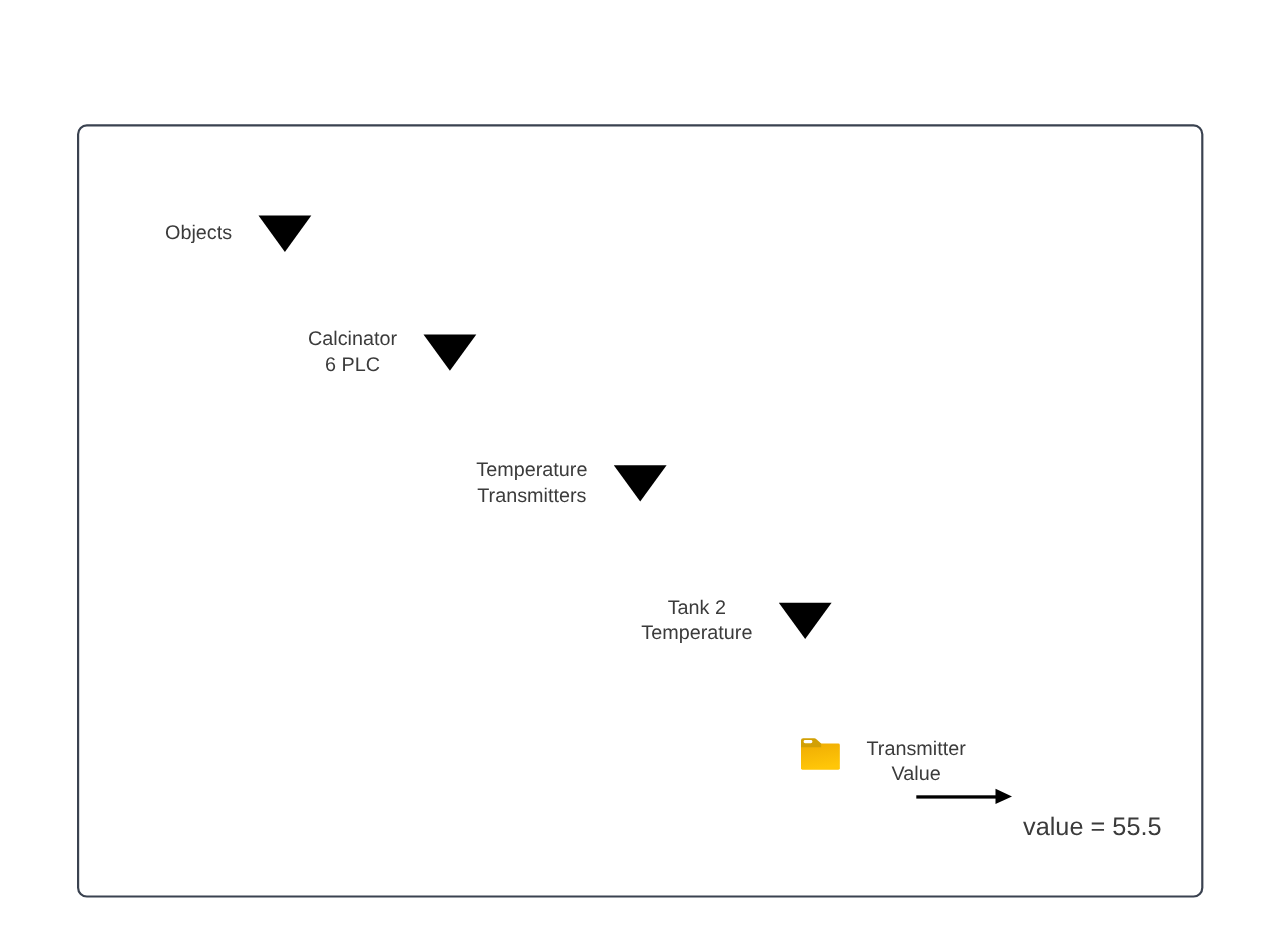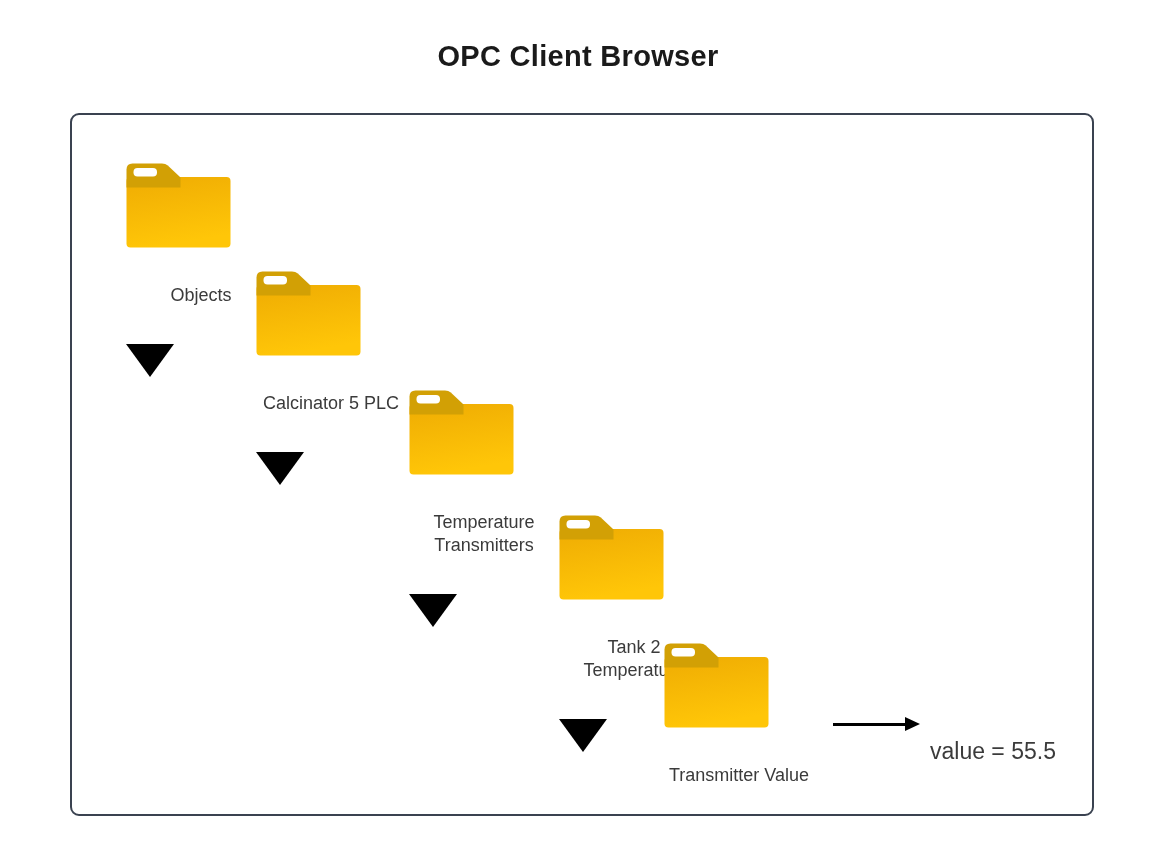--- a/index.html
+++ b/index.html
@@ -34,21 +34,22 @@
     width: 1020px;
     height: 699px;
     border: 2.5px solid var(--panel-border, #3a4250);
     border-radius: 9px;
     background: transparent;
   }
   .node {
     position: absolute;
     width: 150px;
     display: flex;
-    flex-direction: column;
+    flex-direction: row;
+    align-items: center;
     gap: 24px;
   }
   .folder {
     display: block;
   }
   .label {
     margin-top: 12px;
     font-size: 18px;
     line-height: 23px;
     color: var(--label-text, #3b3b3b);
@@ -109,37 +110,36 @@
     <g id="folder-shape">
       <rect x="0.5" y="14" width="104" height="70.5" rx="4" fill="url(#folder-grad)"></rect>
       <path class="tab-path" d="M0.5,24.5 L0.5,6.5 Q0.5,0.5 6.5,0.5 L36,0.5 Q39.5,0.5 41.8,2.6 L54.5,14.5 L54.5,24.5 Z" fill="#d2a005"></path>
       <rect x="7.5" y="5" width="23.5" height="8.5" rx="4" fill="#ffffff"></rect>
     </g>
   </defs>
 </svg>
 
 <div class="stage">
 
-  <h1 class="title">OPC Client Browser</h1>
 
   <div class="panel"></div>
 
   <div class="node" style="left:126px; top:163px">
     <svg class="folder" width="105" height="85" viewBox="0 0 105 85">
         <use href="#folder-shape"></use>
       </svg>
     <div class="label">Objects</div>
     <div class="tri"></div>
   </div>
 
   <div class="node" style="left:256px; top:271px">
     <svg class="folder" width="105" height="85" viewBox="0 0 105 85">
         <use href="#folder-shape"></use>
       </svg>
-    <div class="label">Calcinator 5 PLC</div>
+    <div class="label">Calcinator 6 PLC</div>
     <div class="tri"></div>
   </div>
 
   <div class="node" style="left:409px; top:390px">
     <svg class="folder" width="105" height="85" viewBox="0 0 105 85">
         <use href="#folder-shape"></use>
       </svg>
     <div class="label">Temperature
 Transmitters</div>
     <div class="tri"></div>
@@ -147,21 +147,21 @@
 
   <div class="node" style="left:559px; top:515px">
     <svg class="folder" width="105" height="85" viewBox="0 0 105 85">
         <use href="#folder-shape"></use>
       </svg>
     <div class="label">Tank 2
 Temperature</div>
     <div class="tri"></div>
   </div>
 
-  <div class="node" style="left:664px; top:643px">
+  <div class="node" style="left:728px; top:643px">
     <svg class="folder" width="105" height="85" viewBox="0 0 105 85">
         <use href="#folder-shape"></use>
       </svg>
     <div class="label">Transmitter Value</div>
   </div>
 
   <div class="value-arrow">
     <div class="arrow-line"></div>
     <div class="arrow-head"></div>
   </div>

